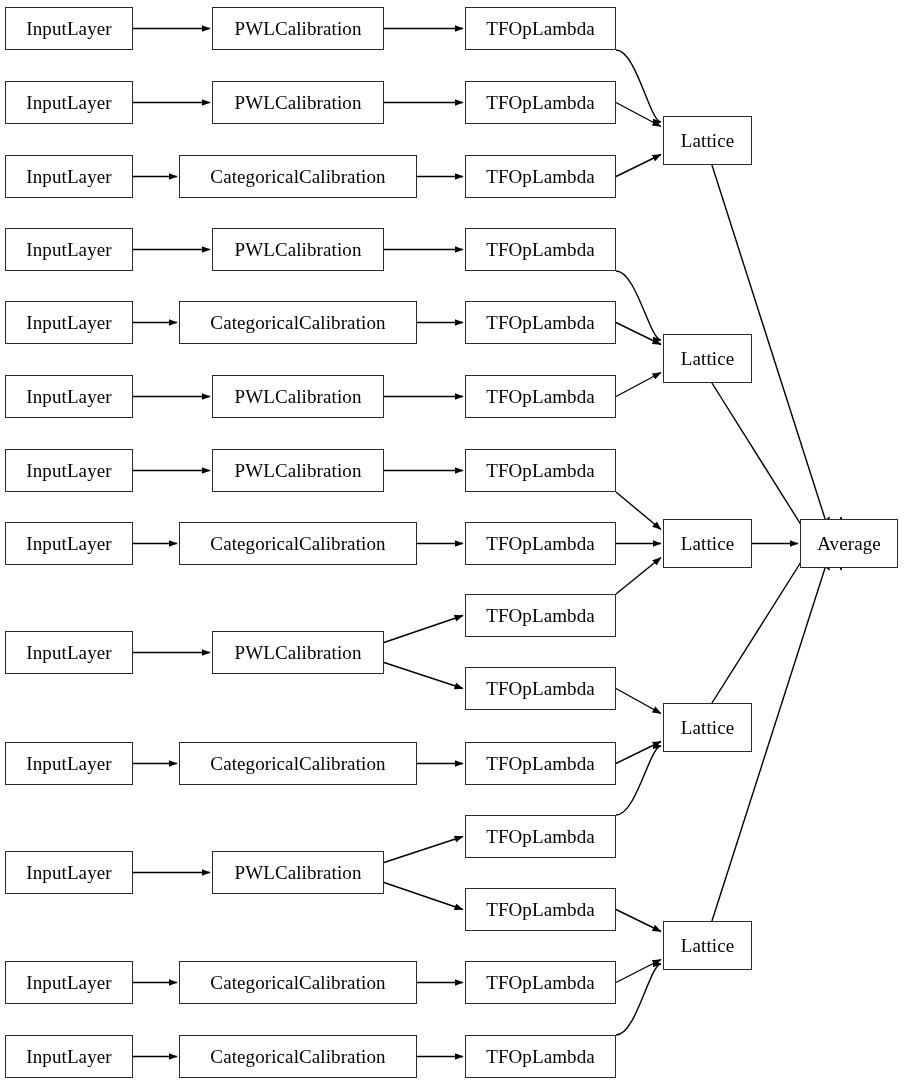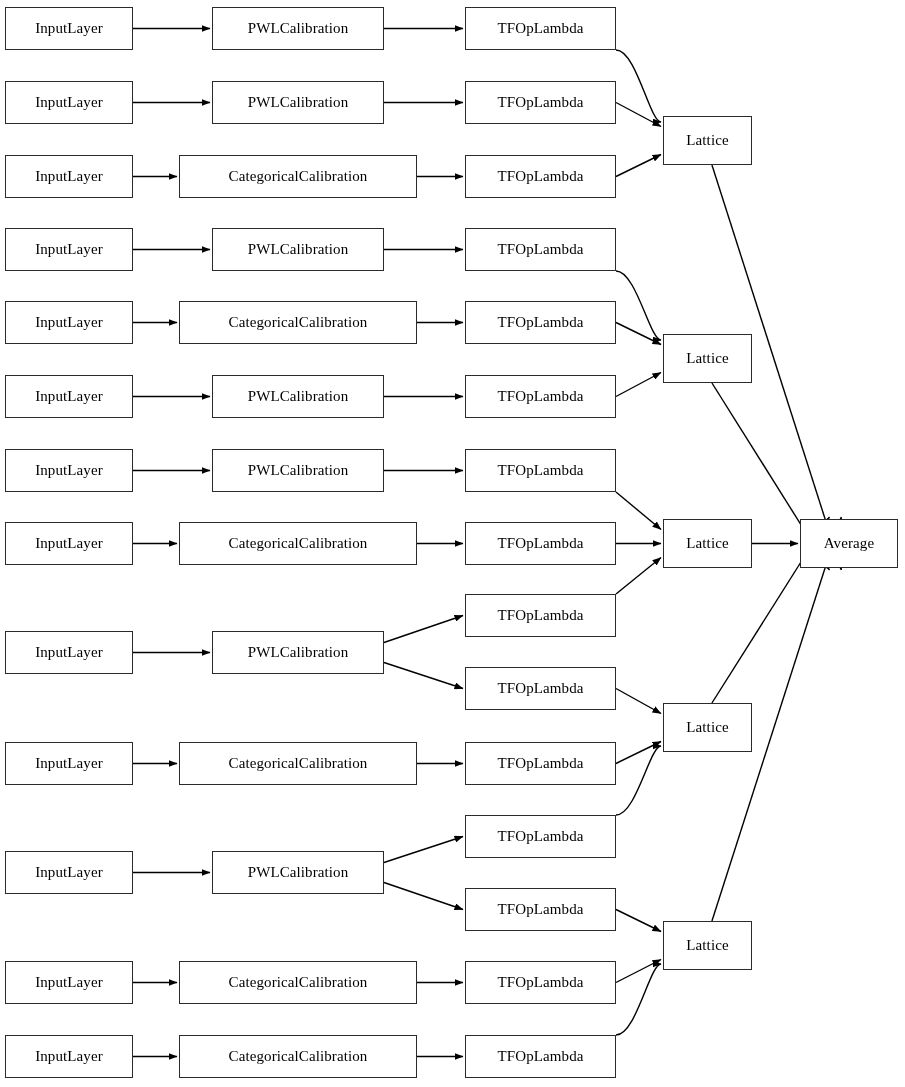--- a/index.html
+++ b/index.html
@@ -25,21 +25,21 @@
   }
   .node {
     position: absolute;
     box-sizing: border-box;
     border: 1px solid #2b2b2b;
     background: #ffffff;
     color: #000000;
     display: flex;
     align-items: center;
     justify-content: center;
-    font-size: 15px;
+    font-size: 19px;
     line-height: 1;
     white-space: nowrap;
     letter-spacing: 0.1px;
   }
 </style>
 </head>
 <body>
 
 <div id="graph-canvas">
   <svg id="edge-layer" viewBox="0 0 905 1087">

